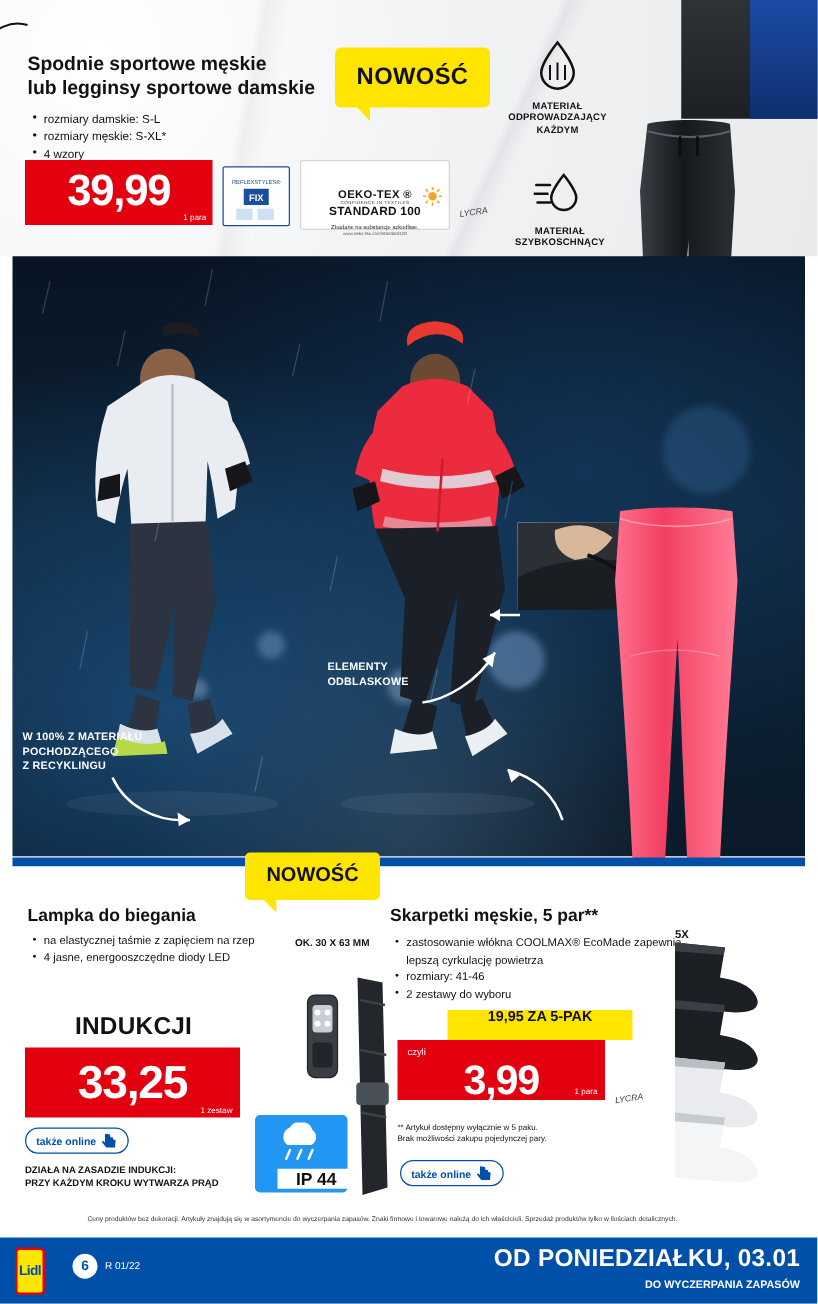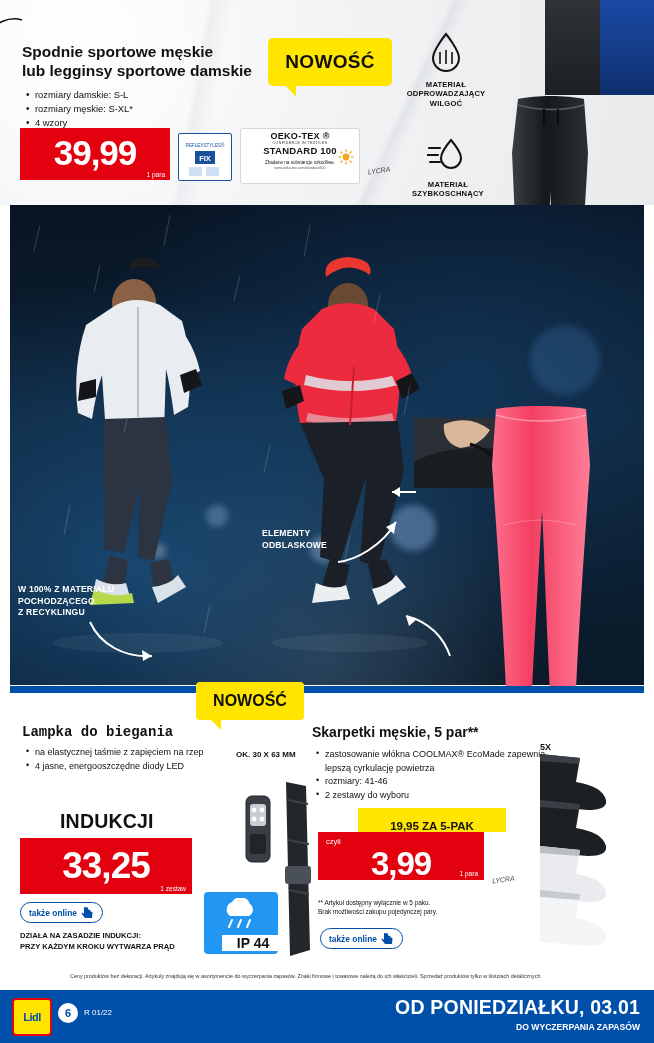--- a/index.html
+++ b/index.html
@@ -79,21 +79,21 @@
   .drop-icon svg { display: block; }
 
   
   .cert-fix {
     position: absolute; left: 178px; top: 133px; width: 54px; height: 48px;
     border: 1px solid #1a4f9c; background: #fff; border-radius: 2px;
   }
   .cert-oeko {
     position: absolute; left: 240px; top: 128px; width: 120px; height: 56px;
     background: #fff; border: 1px solid #d6d6d6; border-radius: 2px;
-    text-align: center; padding-top: 2px;
+    text-align: center; padding-top: 21px;
   }
   .cert-oeko .l1 { font-size: 9px; font-weight: bold; color: #111; letter-spacing: .3px; }
   .cert-oeko .l2 { font-size: 3.6px; color: #333; letter-spacing: .4px; }
   .cert-oeko .l3 { font-size: 9.5px; font-weight: bold; color: #111; letter-spacing: .2px; }
   .cert-oeko .l4 { font-size: 4.6px; color: #222; margin-top: 4px; }
   .cert-oeko .l5 { font-size: 3.6px; color: #555; margin-top: 1px; }
   .lycra-top {
     position: absolute; left: 362px; top: 160px; width: 34px; height: 20px;
     font-size: 7px; color: #444; font-style: italic; transform: rotate(-8deg);
     display:flex;align-items:center;justify-content:center;
@@ -177,21 +177,21 @@
   }
   .nowosc-bot span { font-size: 16px; font-weight: bold; color: #111; }
   .nowosc-bot:after {
     content: ""; position: absolute; left: 14px; bottom: -10px;
     border-left: 11px solid transparent; border-right: 0 solid transparent;
     border-top: 11px solid #ffe500;
   }
 
   .lamp-title {
     position: absolute; left: 22px; top: 724px; width: 230px;
-    font-size: 14px; font-weight: bold; color: #111; font-family: Liberation Mono, monospace;
+    font-size: 14px; font-weight: bold; color: #111;
   }
   .lamp-bullets {
     position: absolute; left: 26px; top: 746px; width: 220px;
     font-size: 9px; color: #111; line-height: 1.55; list-style: none;
   }
   .lamp-bullets li { position: relative; padding-left: 9px; }
   .lamp-bullets li:before { content: "•"; position: absolute; left: 0; top: -1px; }
 
   .supercena {
     position: absolute; left: 60px; top: 810px;
@@ -248,21 +248,21 @@
   .socks-bullets {
     position: absolute; left: 316px; top: 748px; width: 230px;
     font-size: 9px; color: #111; line-height: 1.5; list-style: none;
   }
   .socks-bullets li { position: relative; padding-left: 9px; }
   .socks-bullets li:before { content: "•"; position: absolute; left: 0; top: -1px; }
   .fivex { position: absolute; left: 540px; top: 742px; font-size: 9px; font-weight: bold; color: #111; }
 
   .pak-bar {
     position: absolute; left: 358px; top: 808px; width: 148px; height: 24px;
-    background: #ffe500; display: flex; align-items: flex-end; justify-content: center;
+    background: #ffe500; display: flex; align-items: flex-start; justify-content: center;
   }
   .pak-bar span { font-size: 11.5px; font-weight: bold; color: #111; }
   .price-socks {
     position: absolute; left: 318px; top: 832px; width: 166px; height: 48px;
     background: #e3000f;
   }
   .price-socks .czyli {
     position: absolute; left: 8px; top: 5px; font-size: 7.5px; color: #fff;
   }
   .price-socks .amount {
@@ -283,21 +283,21 @@
   
   .legal {
     position: absolute; left: 70px; top: 973px; width: 520px;
     font-size: 5.4px; color: #333; line-height: 1.4; text-align: left;
   }
   .footer {
     position: absolute; left: 0; top: 990px; width: 654px; height: 53px;
     background: #0050aa;
   }
   .lidl-logo {
-    position: absolute; left: 12px; top: 998px; width: 40px; height: 38px;
+    position: absolute; left: 12px; top: 998px; width: 24px; height: 38px;
     background: #ffe500; border: 2px solid #e3000f; border-radius: 4px;
     display:flex; align-items:center; justify-content:center;
   }
   .lidl-logo span { font-size: 11px; font-weight: bold; color: #0050aa; letter-spacing: -.5px; }
   .pagenum {
     position: absolute; left: 58px; top: 1003px; width: 20px; height: 20px;
     border-radius: 50%; background: #fff; color: #0050aa;
     font-size: 11px; font-weight: bold; display:flex; align-items:center; justify-content:center;
   }
   .issue { position: absolute; left: 84px; top: 1008px; font-size: 8px; color: #fff; }
@@ -373,21 +373,21 @@
     <div class="drop-icon">
       <svg width="44" height="44" viewBox="0 0 44 44">
         <path d="M22 4 C22 4 9 20 9 28 A13 13 0 0 0 35 28 C35 20 22 4 22 4 Z" fill="none" stroke="#111" stroke-width="2"></path>
         <path d="M16 22 L16 34" stroke="#111" stroke-width="1.6"></path>
         <path d="M22 20 L22 34" stroke="#111" stroke-width="1.6"></path>
         <path d="M28 22 L28 34" stroke="#111" stroke-width="1.6"></path>
       </svg>
     </div>
     <div class="cap">MATERIAŁ</div>
     <div class="cap">ODPROWADZAJĄCY</div>
-    <div class="cap">WILGOĆ</div>
+    <div class="cap">KAŻDYM</div>
   </div>
 
   <div class="feat feat-szybko">
     <div class="drop-icon" style="width:42px;height:36px;">
       <svg width="42" height="36" viewBox="0 0 42 36">
         <path d="M24 2 C24 2 14 14 14 20 A10 10 0 0 0 34 20 C34 14 24 2 24 2 Z" fill="none" stroke="#111" stroke-width="2"></path>
         <path d="M2 10 L13 10 M0 17 L11 17 M3 24 L13 24" stroke="#111" stroke-width="2" stroke-linecap="round"></path>
       </svg>
     </div>
     <div class="cap">MATERIAŁ</div>

